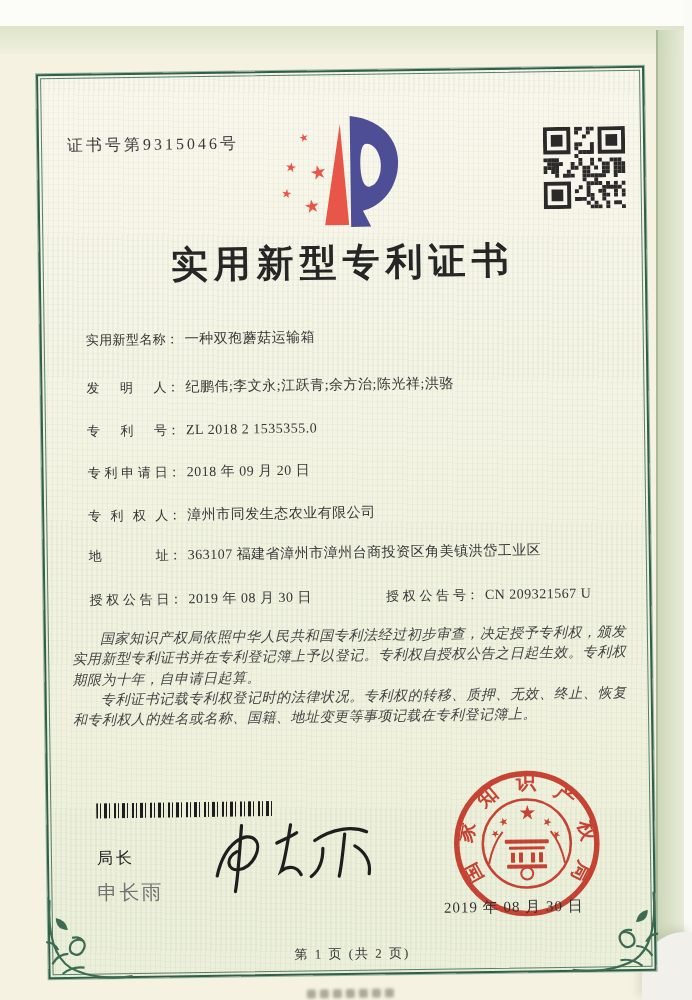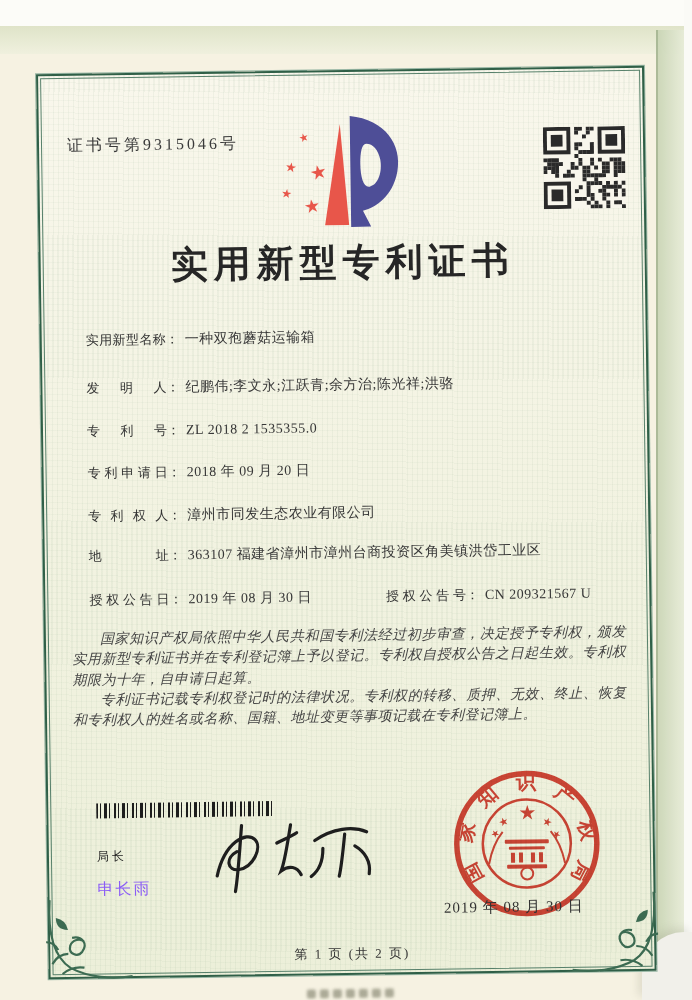--- a/index.html
+++ b/index.html
@@ -34,23 +34,23 @@
           text-align:justify;text-align-last:justify;vertical-align:baseline;}
   .fcolon{font-size:13px;color:#333;}
   .fvalue{margin-left:6px;letter-spacing:.5px;}
   .grant2{margin-left:74px;}
   .paras{position:absolute;left:70px;top:626px;width:554px;font-size:14px;line-height:1.45;
          color:#454545;font-style:italic;letter-spacing:.5px;text-align:justify;}
   .paras p{margin:0;text-indent:2em;}
   .barcode{position:absolute;left:92px;top:800px;width:176px;height:15px;
      background:repeating-linear-gradient(90deg,#1d1d1d 0 2px,transparent 2px 4px,#1d1d1d 4px 5px,
         transparent 5px 8px,#1d1d1d 8px 11px,transparent 11px 13px,#1d1d1d 13px 14px,transparent 14px 18px);}
-  .signer-title{position:absolute;left:92px;top:845px;font-size:12px;letter-spacing:3px;color:#222;
+  .signer-title{position:absolute;left:92px;top:845px;font-size:16px;letter-spacing:3px;color:#222;
                 font-family:Liberation Sans, sans-serif;}
-  .signer-name{position:absolute;left:92px;top:876px;font-size:16px;letter-spacing:2px;color:#8b5cf6;
+  .signer-name{position:absolute;left:92px;top:876px;font-size:20px;letter-spacing:2px;color:#737373;
                 font-family:"Liberation Sans","DejaVu Sans",sans-serif;}
   .signature{position:absolute;left:190px;top:812px;}
   .seal{position:absolute;left:432px;top:762px;mix-blend-mode:multiply;}
   .seal-char{font-size:20px;fill:#d5392c;font-weight:bold;text-anchor:middle;
              font-family:"Liberation Serif",serif;}
   .seal-date{position:absolute;left:426px;top:900px;width:164px;text-align:center;
              font-size:15px;letter-spacing:1px;color:#333;}
   .footer-page{position:absolute;left:0;top:945px;width:692px;text-align:center;
              font-size:13px;letter-spacing:2px;color:#333;}
   .ornament{position:absolute;top:894px;}

